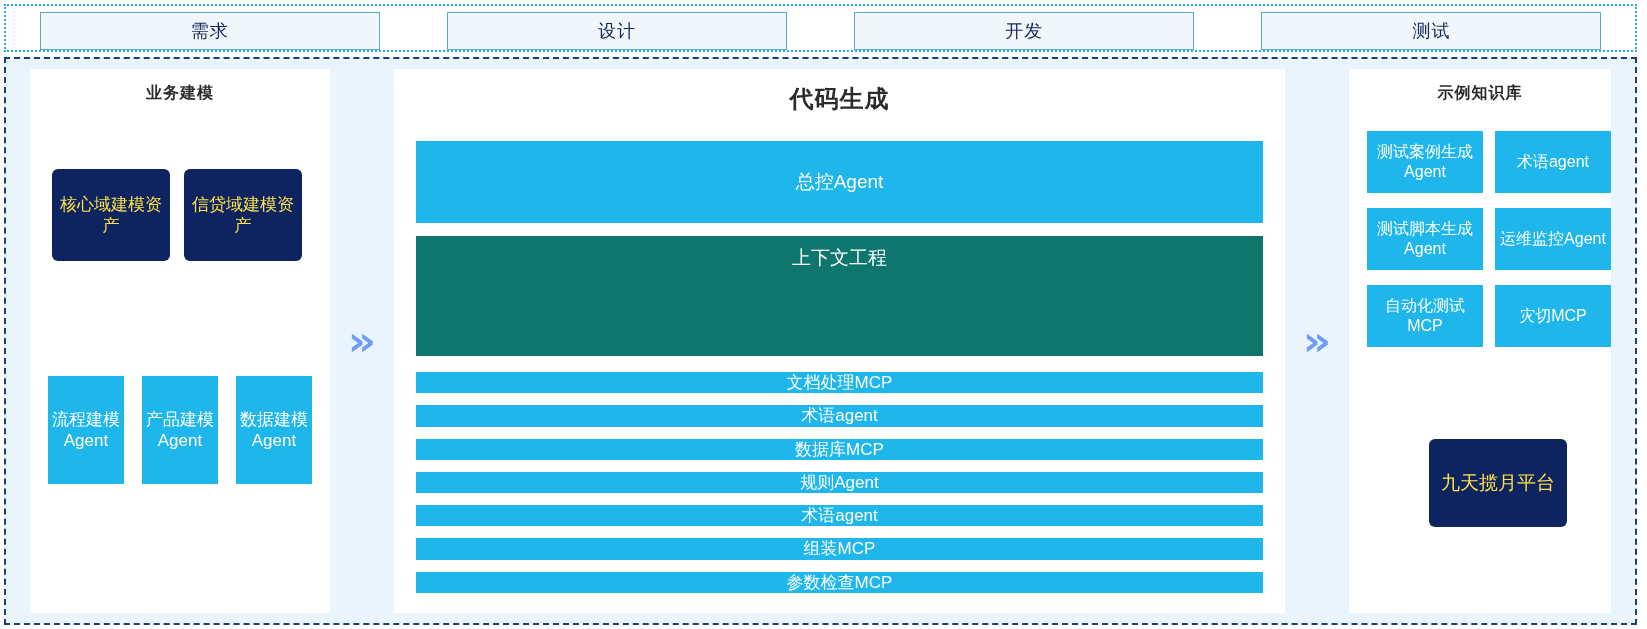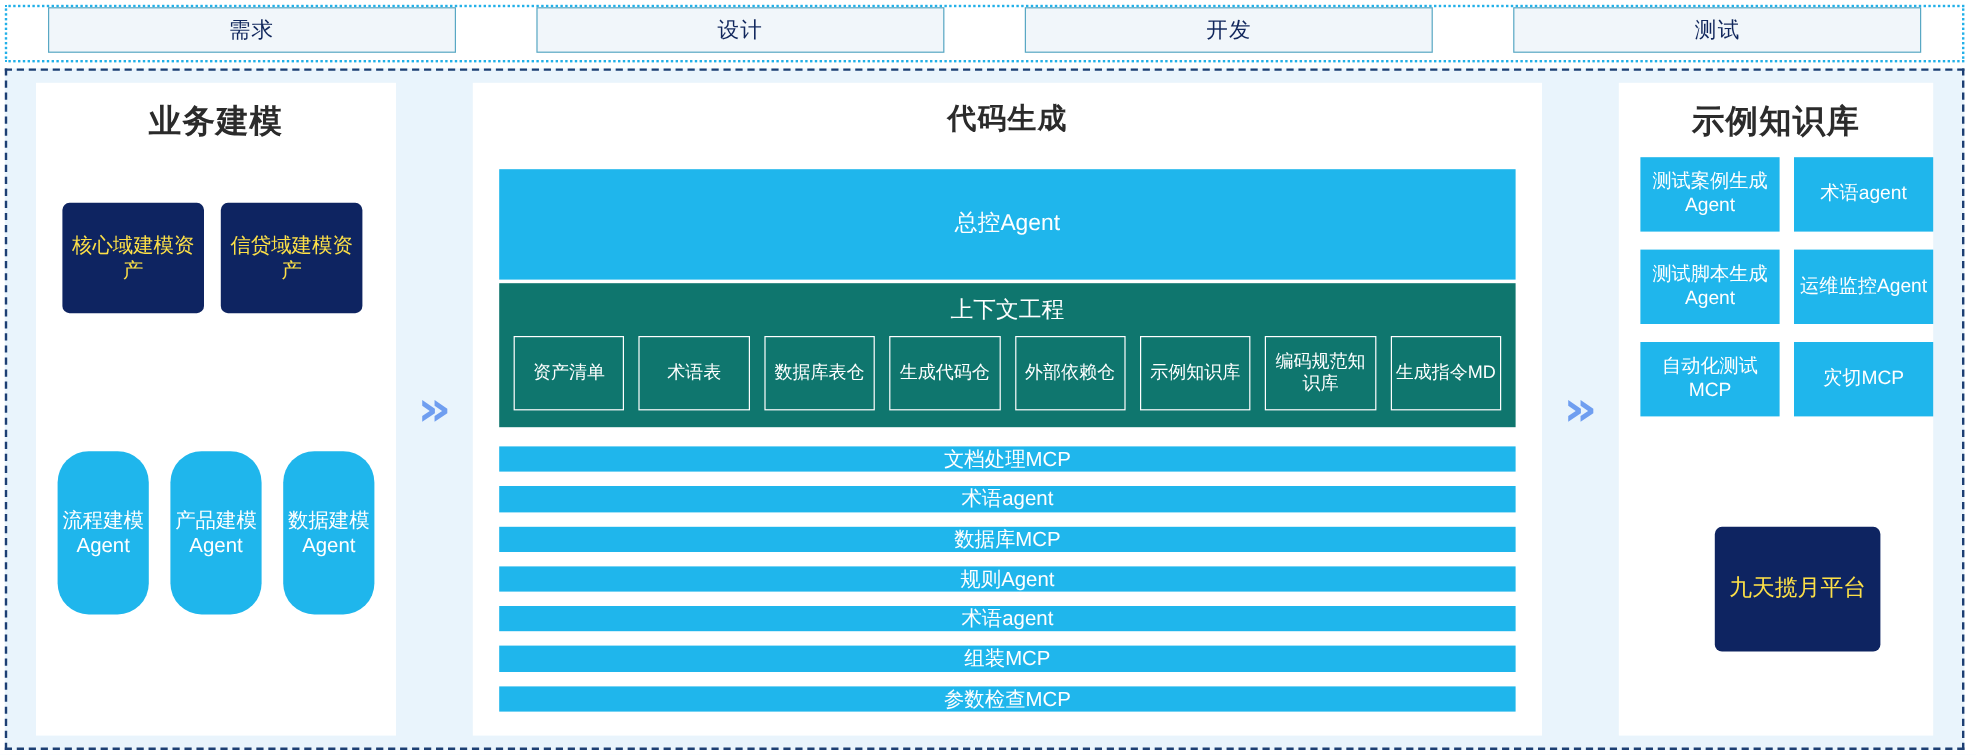--- a/index.html
+++ b/index.html
@@ -10,21 +10,21 @@
     font-family:"Liberation Sans","DejaVu Sans",sans-serif;
     overflow:hidden;
   }
   .canvas{position:relative;width:1647px;height:629px;}
 
   
   .phase-strip{
     position:absolute;left:4px;top:4px;width:1633px;height:48px;
     border:2px dotted #22b0e8;
     background:#ffffff;
-    display:flex;align-items:flex-start;gap:0;
+    display:flex;align-items:flex-end;gap:0;
     box-sizing:border-box;
   }
   .phase-cell{flex:1 1 0;display:flex;align-items:center;justify-content:center;}
   .phase-box{
     width:340px;height:38px;
     background:#f1f6fa;
     border:1px solid #59a8c4;
     display:flex;align-items:center;justify-content:center;
     color:#10265c;font-size:18px;letter-spacing:1px;
     box-sizing:border-box;
@@ -39,21 +39,21 @@
     display:flex;align-items:stretch;
   }
 
   .col-left{width:300px;margin:10px 0 10px 24px;background:#fff;position:relative;}
   .arrow-col{width:64px;display:flex;align-items:center;justify-content:center;}
   .col-center{flex:1 1 auto;margin:10px 0;background:#fff;position:relative;}
   .col-right{width:262px;margin:10px 24px 10px 0;background:#fff;position:relative;}
 
   .panel-title{
     text-align:center;color:#2b2b2b;font-weight:bold;
-    font-size:27px;padding-top:14px;letter-spacing:1px;
+    font-size:16px;padding-top:14px;letter-spacing:1px;
   }
   .col-center .panel-title{font-size:24px;}
 
   .chev{
     color:#6f9ef0;font-size:40px;font-weight:bold;line-height:1;
     font-family:"DejaVu Sans",sans-serif;
     transform:scaleX(1.1);
   }
 
   
@@ -77,25 +77,25 @@
   .asset-row{
     position:absolute;left:22px;top:100px;
     display:flex;gap:14px;
   }
   .asset-row .navy{width:118px;height:92px;font-size:17px;padding:0 6px;}
 
   .agent-row{
     position:absolute;left:18px;top:307px;
     display:flex;gap:18px;
   }
-  .agent-row .cyan{width:76px;height:136px;font-size:17px;border-radius:26px;}
+  .agent-row .cyan{width:76px;height:108px;font-size:17px;}
 
   
   .ctrl-bar{
-    position:absolute;left:22px;top:72px;right:22px;height:92px;
+    position:absolute;left:22px;top:72px;right:22px;height:82px;
     font-size:19px;
   }
   .ctx-block{
     position:absolute;left:22px;top:167px;right:22px;height:120px;
     background:#0f766e;box-sizing:border-box;
     display:flex;flex-direction:column;align-items:center;
   }
   .ctx-title{color:#fff;font-size:19px;padding-top:9px;}
   .ctx-items{
     display:flex;gap:12px;margin-top:9px;width:100%;
@@ -109,21 +109,21 @@
   }
   .mcp-row .cyan{flex:1 1 0;height:140px;font-size:17px;padding:0 3px;}
 
   
   .rt-grid{
     position:absolute;left:18px;top:62px;right:0;
     display:grid;grid-template-columns:1fr 1fr;gap:15px 12px;
   }
   .rt-grid .cyan{height:62px;font-size:16px;padding:0 4px;}
   .rt-platform{
-    position:absolute;left:32px;right:44px;top:370px;height:104px;
+    position:absolute;left:32px;right:44px;top:370px;height:88px;
     font-size:19px;
     margin-left:48px;
   }
 </style>
 </head>
 <body>
 
 <div class="canvas">
 
   <div class="phase-strip">
@@ -162,30 +162,20 @@
       <span class="chev">»</span>
     </div>
 
     <div class="col-center">
       <div class="panel-title">代码生成</div>
 
       <div class="cyan ctrl-bar">总控Agent</div>
 
       <div class="ctx-block">
         <div class="ctx-title">上下文工程</div>
-        <div class="ctx-items">
-          <div class="cyan-outline">资产清单</div>
-          <div class="cyan-outline">术语表</div>
-          <div class="cyan-outline">数据库表仓</div>
-          <div class="cyan-outline">生成代码仓</div>
-          <div class="cyan-outline">外部依赖仓</div>
-          <div class="cyan-outline">示例知识库</div>
-          <div class="cyan-outline">编码规范知识库</div>
-          <div class="cyan-outline">生成指令MD</div>
-        </div>
       </div>
 
       <div class="mcp-row">
         <div class="cyan">文档处理MCP</div>
         <div class="cyan">术语agent</div>
         <div class="cyan">数据库MCP</div>
         <div class="cyan">规则Agent</div>
         <div class="cyan">术语agent</div>
         <div class="cyan">组装MCP</div>
         <div class="cyan">参数检查MCP</div>

